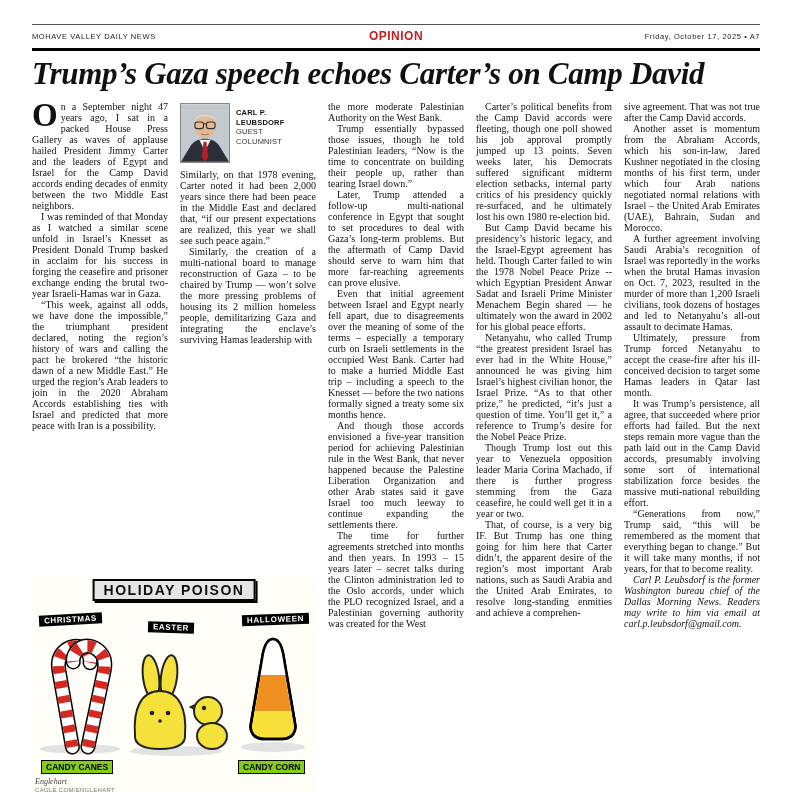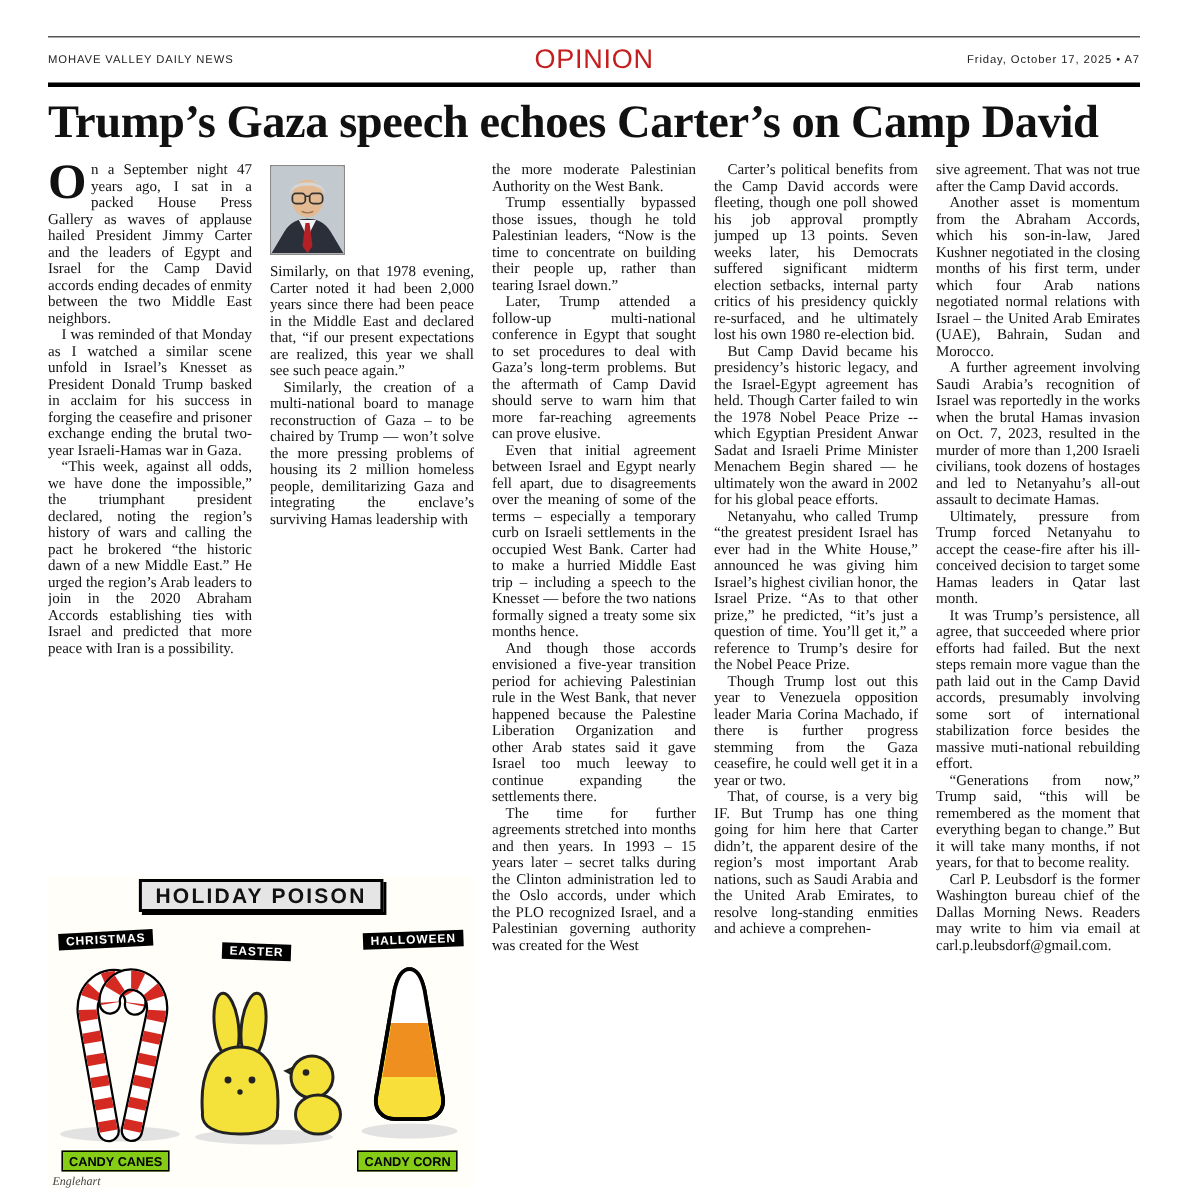--- a/index.html
+++ b/index.html
@@ -4,24 +4,24 @@
 <style>
   * { margin:0; padding:0; box-sizing:border-box; }
   html, body { width:792px; height:792px; background:#ffffff; overflow:hidden; }
   body { font-family:"Liberation Serif", serif; color:#111; }
   .page { width:792px; height:792px; padding:24px 32px 0; position:relative; background:#fff; }
 
   .rule-thin { border-top:1px solid #555; }
   .masthead { display:flex; align-items:center; padding:4px 0 3px;gap:43px; }
   .mast-left, .mast-right { flex:1; font-family:"Liberation Sans", sans-serif; font-size:7.5px; letter-spacing:.6px; color:#222; }
   .mast-right { text-align:right; }
-  .mast-center { font-family:"Liberation Sans", sans-serif; font-weight:normal; font-size:18px; letter-spacing:.5px; }
+  .mast-center { font-family:"Liberation Sans", sans-serif; font-weight:bold; font-size:12px; letter-spacing:.5px; }
   .rule-thick { border-top:3px solid #000; margin-top:2px; margin-bottom:5px; }
 
-  .headline { font-family:"Liberation Serif", serif; font-size:31px; font-weight:bold; letter-spacing:-.3px; margin:1px 0 9px; white-space:nowrap; }
+  .headline { font-family:"Liberation Serif", serif; font-size:31px; font-weight:bold; letter-spacing:-.3px; margin:1px 0 9px; white-space:nowrap;font-style:italic; }
 
   .content { display:flex; gap:12px; height:694px; }
   .col { width:136px; font-size:10px; line-height:11px; text-align:justify; overflow:hidden; }
   .col p { margin:0; text-indent:9px; }
   .col p.noindent { text-indent:0; }
   .dropcap { float:left; font-size:33px; line-height:26px; font-weight:bold; padding:1px 3px 0 0; }
 
   .left-wrap { width:284px; display:flex; flex-direction:column; }
   .two-cols { display:flex; gap:12px; flex:1; overflow:hidden; }
 
@@ -36,21 +36,21 @@
                    padding:1px 9px; font-family:"Liberation Sans", sans-serif; font-weight:bold; font-size:14px; letter-spacing:1.5px;
                    box-shadow:2px 2px 0 #000; white-space:nowrap; }
   .tag { position:absolute; background:#000; color:#fff; font-family:"Liberation Sans", sans-serif; font-weight:bold;
          font-size:8px; padding:1px 5px; letter-spacing:.6px; white-space:nowrap; }
   .blabel { position:absolute; background:#84cc16; border:1px solid #000; color:#000; font-family:"Liberation Sans", sans-serif;
             font-weight:bold; font-size:8.5px; padding:1px 4px; white-space:nowrap; }
   .art { position:absolute; }
   .signature { position:absolute; left:3px; bottom:1px; font-size:8px; font-style:italic; color:#444; line-height:8px; }
   .signature .credit { font-family:"Liberation Sans", sans-serif; font-style:normal; font-size:6px; color:#777; letter-spacing:.3px; }
 
-  .tagline { text-indent:9px; }
+  .tagline { font-style:italic; text-indent:9px; }
 </style>
 </head>
 <body>
 
 <div class="page">
 
   <div class="rule-thin"></div>
 
   <div class="masthead">
     <span class="mast-left">MOHAVE VALLEY DAILY NEWS</span>
@@ -80,20 +80,26 @@
               <path d="M0,60 L9,45 C13,38 19,36 25,36 C31,36 37,38 41,45 L50,60 Z" fill="#2a2f3a"></path>
               <path d="M19,37 L25,49 L31,37 Z" fill="#f4f4f4"></path>
               <path d="M23.6,39 L26.4,39 L28.5,55 L25,60 L21.5,55 Z" fill="#b42025"></path>
               <ellipse cx="25" cy="22" rx="11" ry="13" fill="#e3ba92"></ellipse>
               <path d="M13,19 C12,8 38,8 37,19 C35,11 15,11 13,19 Z" fill="#d6d6d6"></path>
               <rect x="14.5" y="18.5" width="9" height="7" rx="2.5" fill="none" stroke="#333" stroke-width="1.2"></rect>
               <rect x="26.5" y="18.5" width="9" height="7" rx="2.5" fill="none" stroke="#333" stroke-width="1.2"></rect>
               <line x1="23.5" y1="20.5" x2="26.5" y2="20.5" stroke="#333" stroke-width="1"></line>
               <path d="M21,31 Q25,33 29,31" fill="none" stroke="#9a7354" stroke-width="1"></path>
             </svg>
+            <div class="author-info">
+              <div class="author-name">CARL P.</div>
+              <div class="author-name">LEUBSDORF</div>
+              <div class="author-role">GUEST</div>
+              <div class="author-role">COLUMNIST</div>
+            </div>
           </div>
           <div>
               <p class="noindent">Similarly, on that 1978 evening, Carter noted it had been 2,000 years since there had been peace in the Middle East and declared that, “if our present expectations are realized, this year we shall see such peace again.”</p>
               <p>Similarly, the creation of a multi-national board to manage reconstruction of Gaza – to be chaired by Trump — won’t solve the more pressing problems of housing its 2 million homeless people, demilitarizing Gaza and integrating the enclave’s surviving Hamas leadership with</p>
             </div>
         </div>
 
       </div>
 
       <div class="cartoon">

